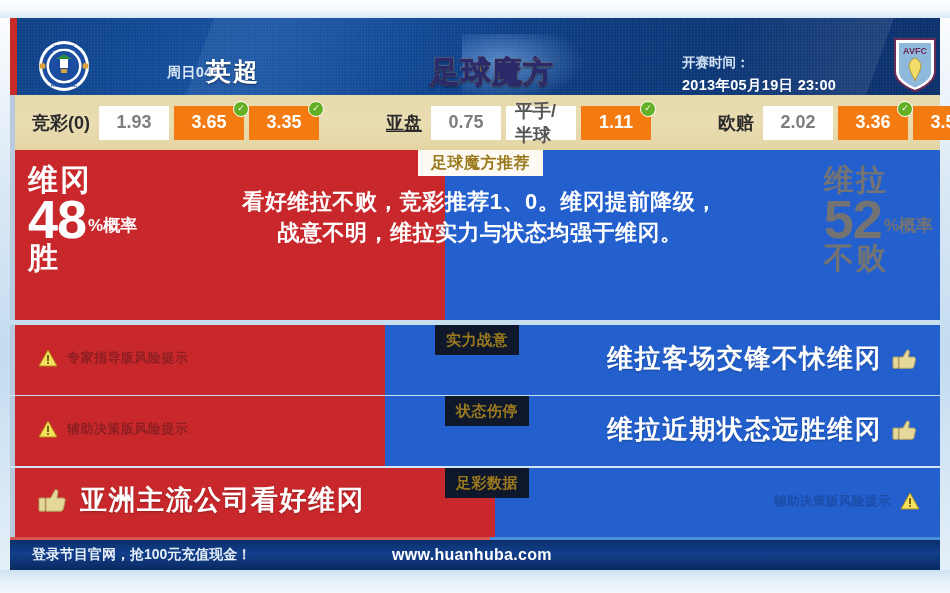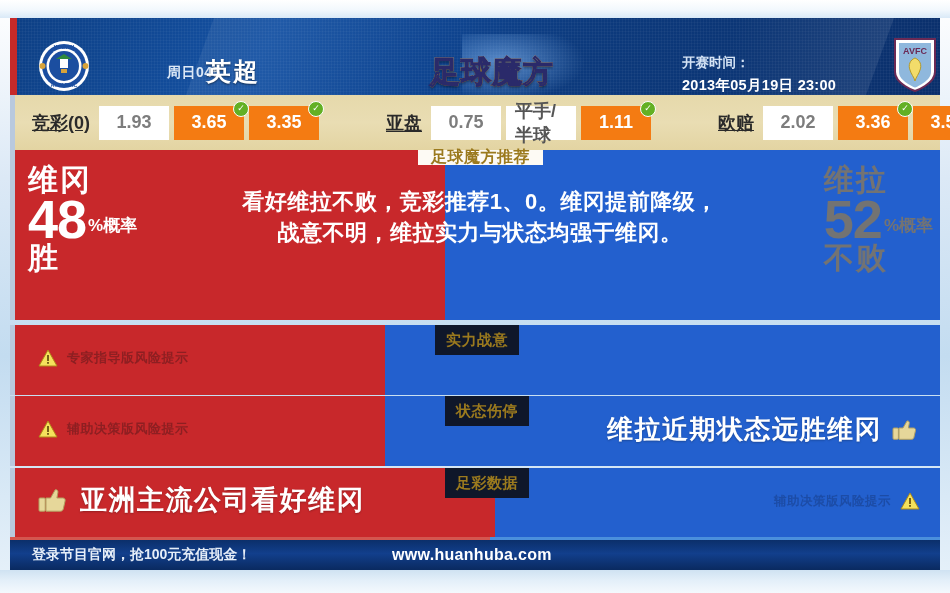--- a/index.html
+++ b/index.html
@@ -85,21 +85,21 @@
 
   
   .odds-bar{
     position:absolute;left:10px;top:95px;width:930px;height:55px;
     background:linear-gradient(180deg,#e6d9ab 0%,#e9ddb3 50%,#e3d4a2 100%);
     display:flex;align-items:center;
   }
   .odds-left-edge{position:absolute;left:0;top:0;width:5px;height:55px;background:#b9c9de;}
   .odds-group{display:flex;align-items:center;height:55px;}
   .odds-group .g-label{
-    color:#2a2a2a;font-size:18px;font-weight:bold;margin-right:9px;white-space:nowrap;text-decoration:underline;
+    color:#2a2a2a;font-size:18px;font-weight:bold;margin-right:9px;white-space:nowrap;
   }
   .g-label.underline{text-decoration:underline;text-underline-offset:2px;}
   .cell{
     height:34px;min-width:52px;padding:0 9px;margin-right:5px;
     display:flex;align-items:center;justify-content:center;
     font-size:18px;font-weight:bold;position:relative;
   }
   .cell.plain{background:#ffffff;color:#7d7d7d;}
   .cell.hot{background:#f47b12;color:#ffffff;}
   .tick{
@@ -118,21 +118,21 @@
   .prob-home{position:absolute;left:18px;top:14px;color:#fff;}
   .prob-away{position:absolute;right:16px;top:14px;color:#737373;text-align:left;margin-left:16px;}
   .team-name{font-size:30px;font-weight:bold;letter-spacing:2px;line-height:1.06;}
   .pct-row{display:flex;align-items:flex-end;margin-top:-2px;}
   .pct-row.right{justify-content:flex-end;}
   .pct-num{font-size:54px;font-weight:bold;line-height:.95;letter-spacing:-1px;}
   .pct-suffix{font-size:17px;font-weight:bold;margin-left:2px;padding-bottom:8px;letter-spacing:0px;}
   .outcome{font-size:30px;font-weight:bold;letter-spacing:2px;line-height:1.05;margin-top:-3px;}
 
   .rec-tag{
-    position:absolute;left:408px;top:0px;height:15px;padding:0 13px;
+    position:absolute;left:408px;top:0px;height:26px;padding:0 13px;
     background:#fdfaf4;color:#9b7a1e;font-size:16px;font-weight:bold;
     display:flex;align-items:center;letter-spacing:.5px;
   }
   .rec-text{
     position:absolute;left:230px;top:36px;width:480px;
     color:#ffffff;font-size:22px;font-weight:bold;line-height:1.42;
     text-align:center;letter-spacing:.5px;
   }
 
   
@@ -324,20 +324,29 @@
           <path d="M10 1 L19 17 H1 Z" fill="#f5e25c" stroke="#b08b18" stroke-width="1"></path>
           <rect x="9.1" y="6" width="1.8" height="6" fill="#6b5310"></rect>
           <rect x="9.1" y="13" width="1.8" height="1.8" fill="#6b5310"></rect>
         </svg>
       </span>
       <span class="t">专家指导版风险提示</span>
     </div>
 
     <div class="row-tag tag-pos-a">实力战意</div>
 
+    <div class="headline">
+      <span>维拉客场交锋不怵维冈</span>
+      <span class="thumb">
+        <svg viewBox="0 0 26 24" width="26" height="24">
+          <path d="M7 10 h4 l4 -7 c1.6 -0.4 2.6 0.8 2.3 2.3 L16.4 10 h5.1 c1.4 0 2.3 1.1 2 2.4 l-1.6 7.1 c-0.25 1.1 -1.2 1.8 -2.3 1.8 H7 Z" fill="#e6d79a" stroke="#b2a061" stroke-width="1"></path>
+          <rect x="1" y="10" width="5.4" height="11.3" rx="1" fill="#e6d79a" stroke="#b2a061" stroke-width="1"></rect>
+        </svg>
+      </span>
+    </div>
   </div>
 
   <div class="row" style="top:396px;">
     <div class="row-red"></div>
     <div class="row-blue"></div>
     <div class="row-edge"></div>
 
     <div class="risk-note">
       <span class="warn-ico">
         <svg viewBox="0 0 20 18" width="20" height="18">

